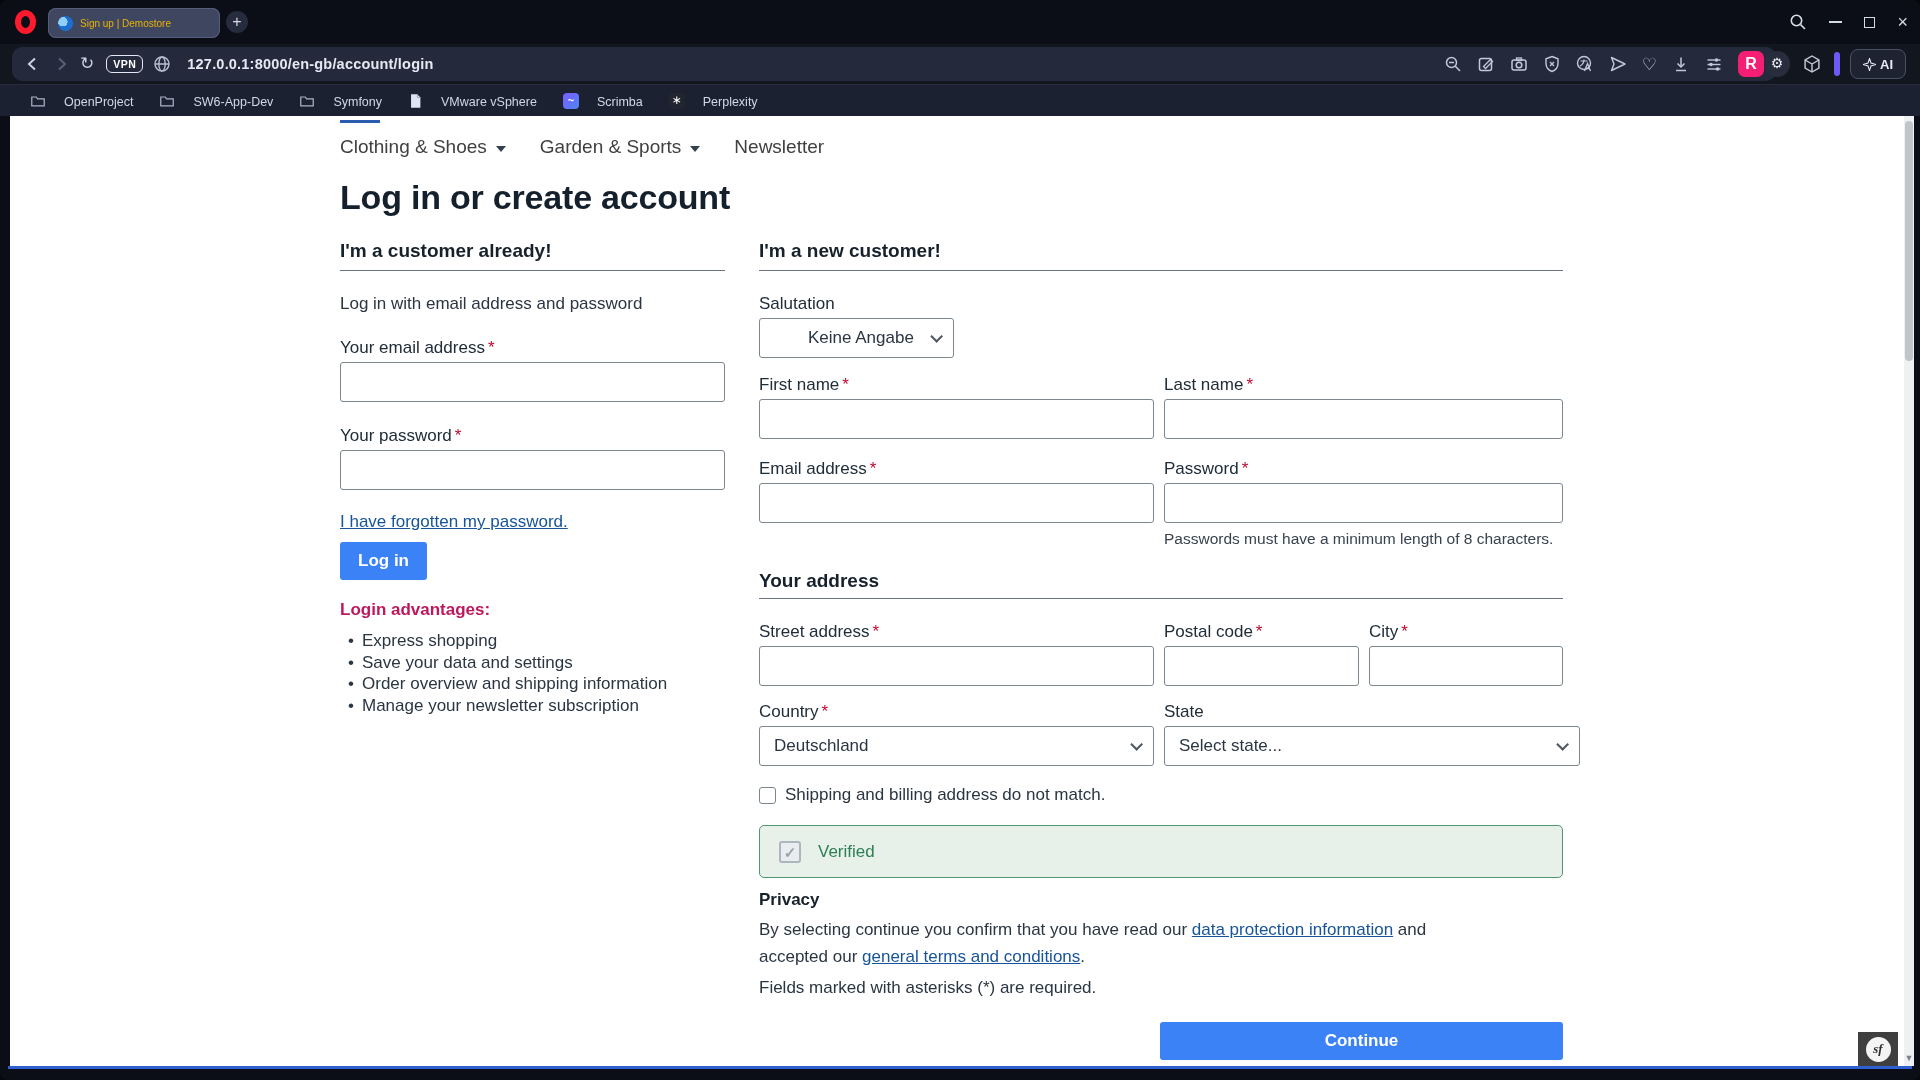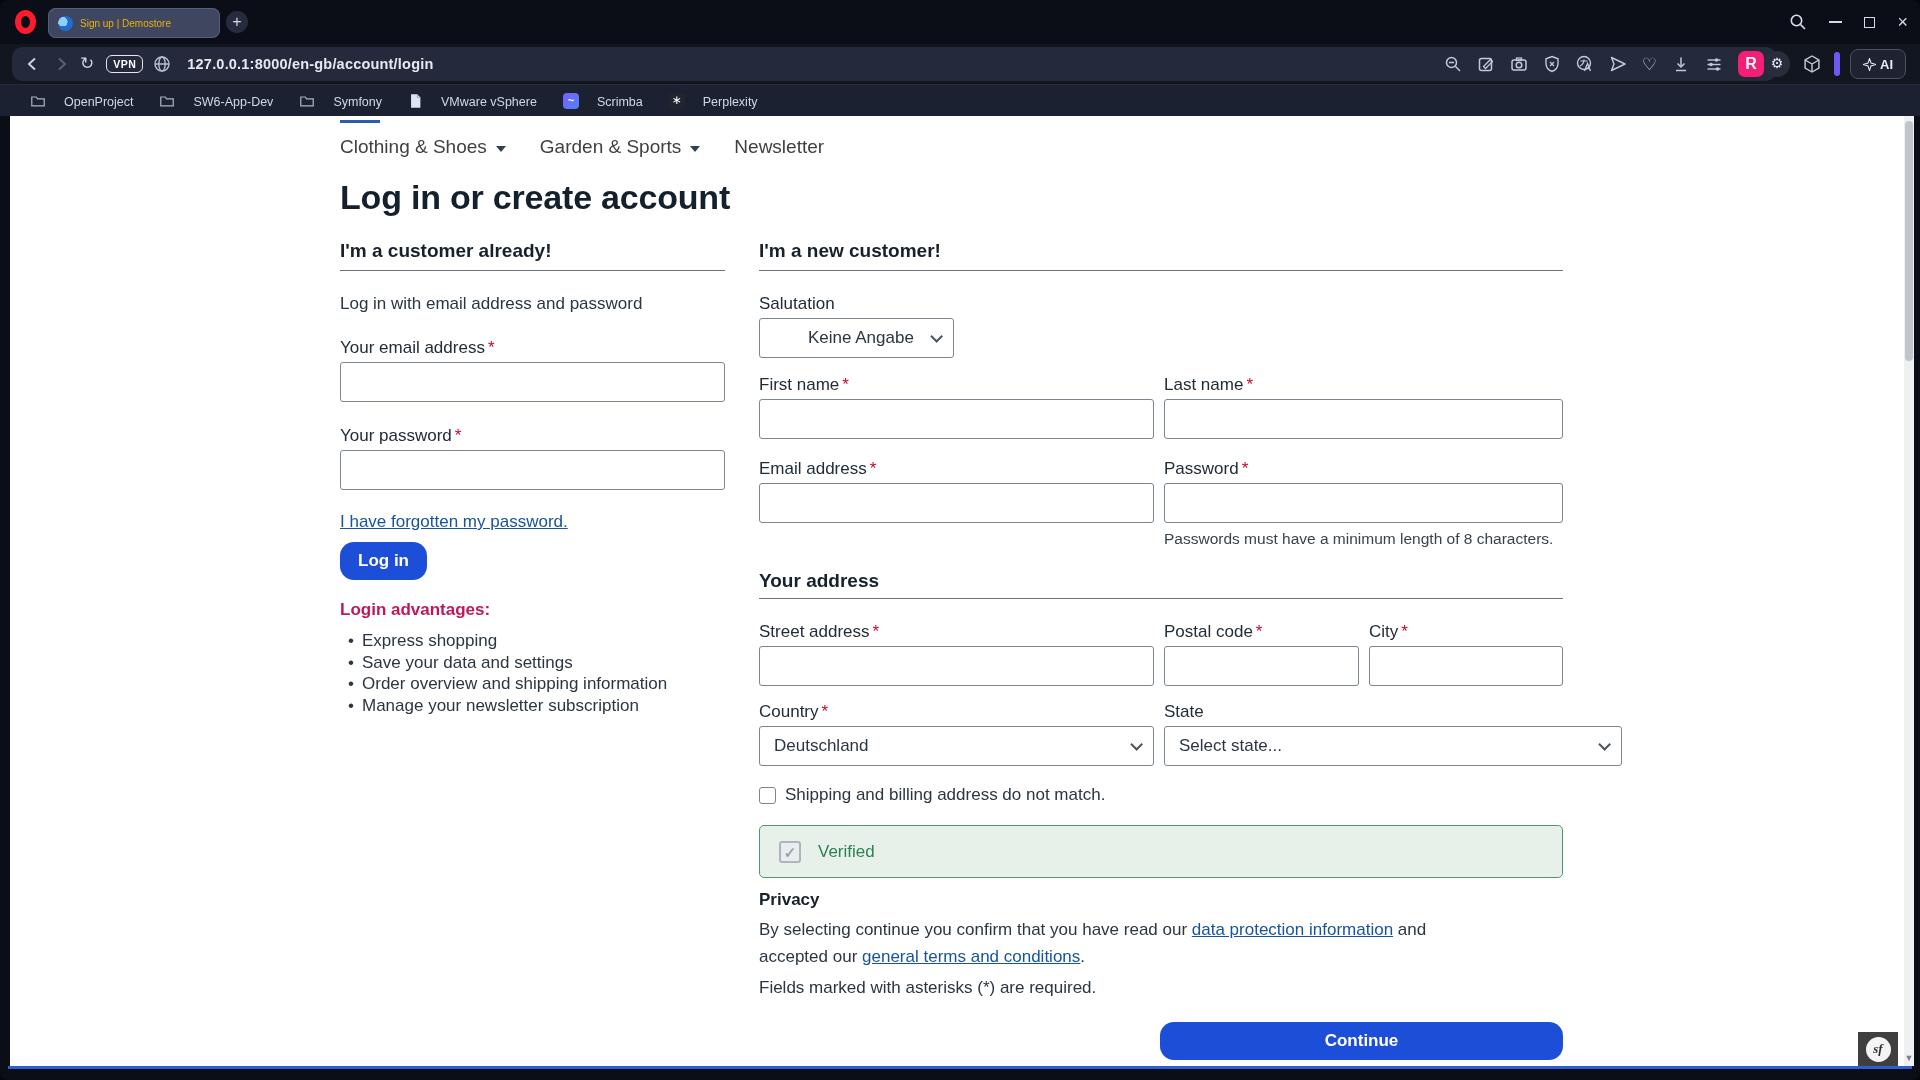--- a/index.html
+++ b/index.html
@@ -51,21 +51,21 @@
   .abs { position:absolute; }
   .sec-title { font-size:19px; font-weight:bold; color:#16212b; }
   .hr { width:100%; border-top:1px solid #6a737b; }
   .txt { font-size:17px; color:#2b3642; }
   .lbl { font-size:17px; color:#212d38; }
   .req { color:#c3082f; margin-left:3px; }
   .inp { border:1px solid #7b8691; border-radius:3px; background:#fff; height:40px; width:100%; outline:none; font-size:17px; padding:0 12px; color:#2b3642; }
   .sel { border:1px solid #7b8691; border-radius:3px; background:#fff; height:40px; display:flex; align-items:center; padding:0 14px; font-size:17px; color:#2b3642; }
   .sel .chev { margin-left:auto; width:9px; height:9px; border-right:2px solid #4e5761; border-bottom:2px solid #4e5761; transform:rotate(45deg) translateY(-3px); }
   .link { color:#17549a; text-decoration:underline; font-size:17px; }
-  .btn { background:#1d4ed8; color:#fff; font-weight:bold; font-size:17px; border:none; border-radius:14px; cursor:pointer; }
+  .btn { background:#3b82f6; color:#fff; font-weight:bold; font-size:17px; border:none; border-radius:3px; cursor:pointer; }
   .bullets { list-style:none; }
   .bullets li { font-size:17px; color:#2b3642; line-height:21.5px; padding-left:18px; position:relative; }
   .bullets li::before { content:"•"; position:absolute; left:4px; }
   .cbrow { display:flex; align-items:center; gap:9px; }
   .cb { width:17px; height:17px; border:1px solid #7b8691; border-radius:3px; background:#fff; appearance:none; }
   .verified-box { width:100%; height:53px; background:#e7f1ea; border:1px solid #4f9673; border-radius:5px; display:flex; align-items:center; padding:0 19px; gap:17px; }
   .verified-cb { width:22px; height:22px; background:#e9edf0; border:2px solid #aeb6bd; border-radius:3px; color:#98a1a8; font-size:15px; font-weight:bold; text-align:center; line-height:19px; }
   .verified-lbl { color:#2e8054; font-size:17px; }
   .privacy-p { font-size:17px; color:#2b3642; line-height:27px; white-space:pre-wrap; width:720px; }
 
@@ -291,21 +291,21 @@
       <input class="abs inp" style="left: 0px; top: 406px; width: 395px;">
       <input class="abs inp" style="left: 405px; top: 406px; width: 195px;">
       <input class="abs inp" style="left: 610px; top: 406px; width: 194px;">
 
       <div class="abs lbl" style="left:0;top:462px;"><span>Country</span><span class="req">*</span></div>
       <div class="abs lbl" style="left:405px;top:462px;">State</div>
       <div class="abs sel" style="left:0;top:486px;width:395px;">
         <span>Deutschland</span>
         <span class="chev"></span>
       </div>
-      <div class="abs sel" style="left:405px;top:486px;width:458px;">
+      <div class="abs sel" style="left:405px;top:486px;width:416px;">
         <span>Select state...</span>
         <span class="chev"></span>
       </div>
 
       <div class="abs cbrow" style="left:0;top:545px;">
         <input type="checkbox" class="cb" style="">
         <span class="txt">Shipping and billing address do not match.</span>
       </div>
 
       <div class="abs verified-box" style="left:0;top:585px;">

